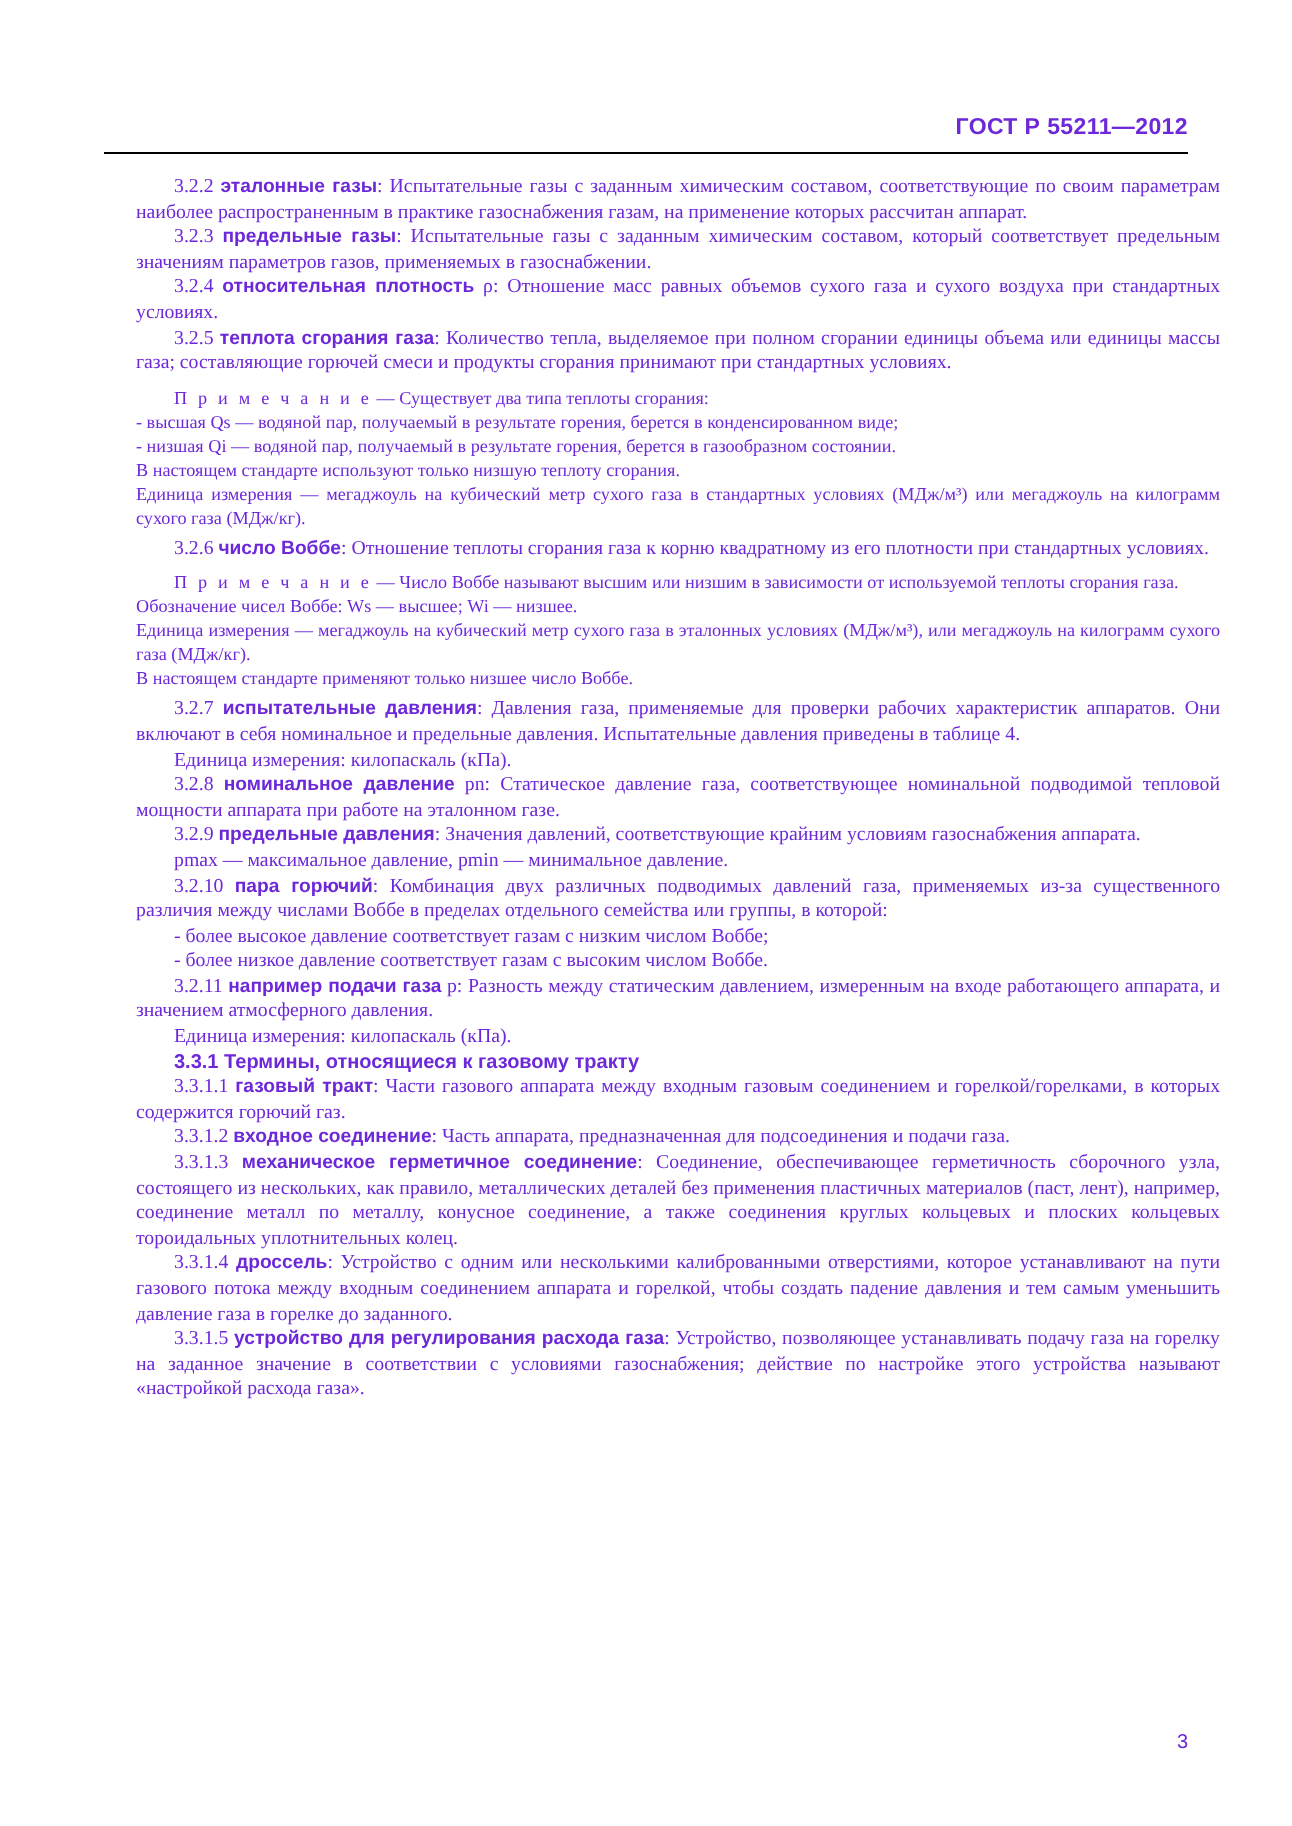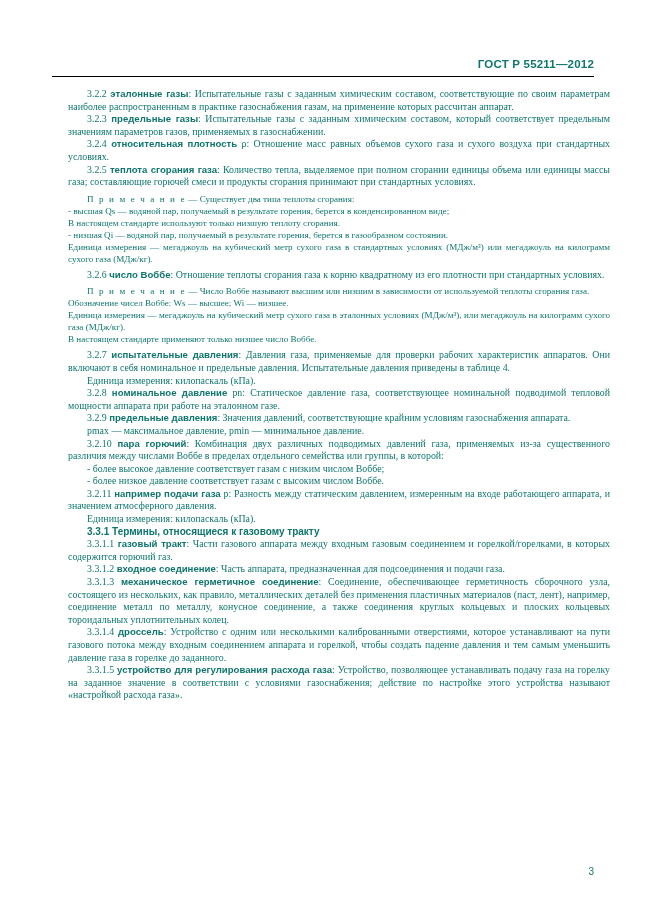--- a/index.html
+++ b/index.html
@@ -6,21 +6,21 @@
     margin: 0;
     padding: 0;
     background: #ffffff;
   }
   .page {
     position: relative;
     width: 646px;
     height: 913px;
     background: #ffffff;
     font-family: "Liberation Serif", serif;
-    color: #0f766e;
+    color: #6d28d9;
     box-sizing: border-box;
   }
   .header {
     position: absolute;
     top: 58px;
     right: 52px;
     font-family: "Liberation Sans", sans-serif;
     font-size: 11.5px;
     font-weight: bold;
     letter-spacing: 0.2px;
@@ -118,22 +118,22 @@
 
     <p>
       <span class="num">3.2.5</span>
       <span class="term">теплота сгорания газа</span><span>: Количество тепла, выделяемое при полном сгорании единицы объема или единицы массы газа; составляющие горючей смеси и продукты сгорания принимают при стандартных условиях.</span>
     </p>
 
     <p class="note sp2">
       <span class="lbl">П р и м е ч а н и е</span><span> — Существует два типа теплоты сгорания:</span>
     </p>
     <p class="note noind">- высшая Qs — водяной пар, получаемый в результате горения, берется в конденсированном виде;</p>
+    <p class="note noind">- низшая Qi — водяной пар, получаемый в результате горения, берется в газообразном состоянии.</p>
     <p class="note noind">В настоящем стандарте используют только низшую теплоту сгорания.</p>
-    <p class="note noind">- низшая Qi — водяной пар, получаемый в результате горения, берется в газообразном состоянии.</p>
     <p class="note noind">Единица измерения — мегаджоуль на кубический метр сухого газа в стандартных условиях (МДж/м³) или мегаджоуль на килограмм сухого газа (МДж/кг).</p>
 
     <p class="sp2">
       <span class="num">3.2.6</span>
       <span class="term">число Воббе</span><span>: Отношение теплоты сгорания газа к корню квадратному из его плотности при стандартных условиях.</span>
     </p>
 
     <p class="note sp2">
       <span class="lbl">П р и м е ч а н и е</span><span> — Число Воббе называют высшим или низшим в зависимости от используемой теплоты сгорания газа.</span>
     </p>

